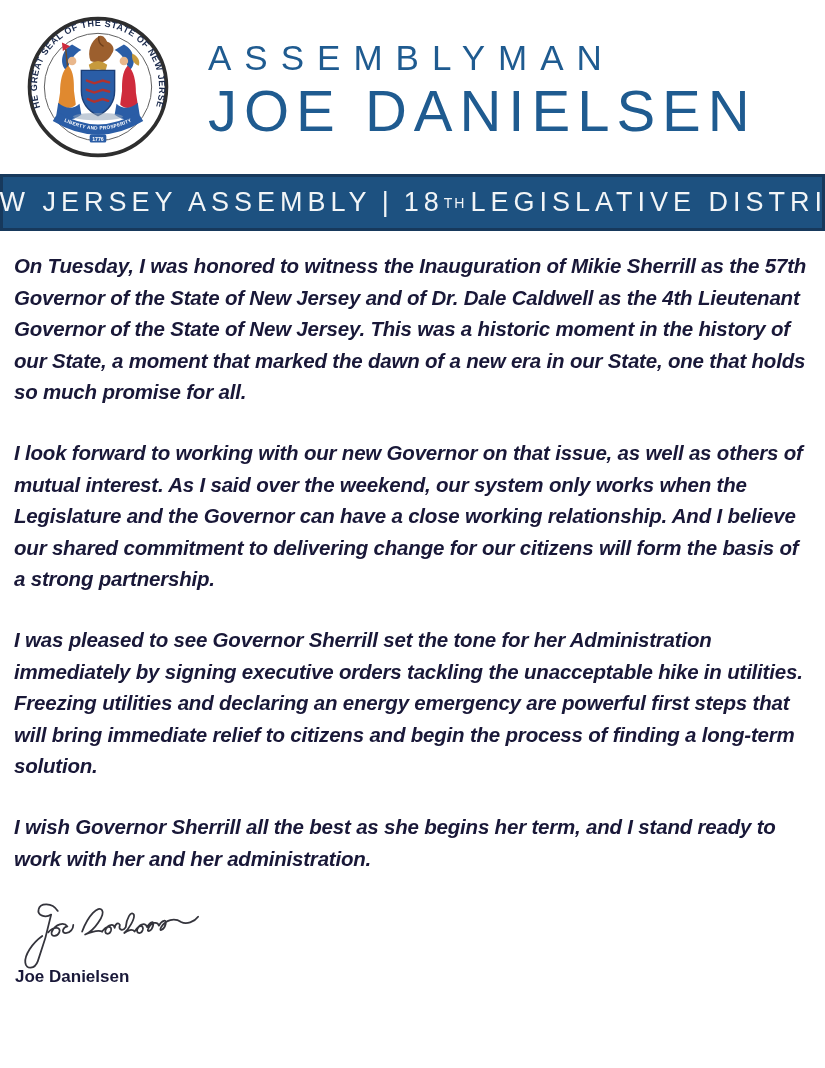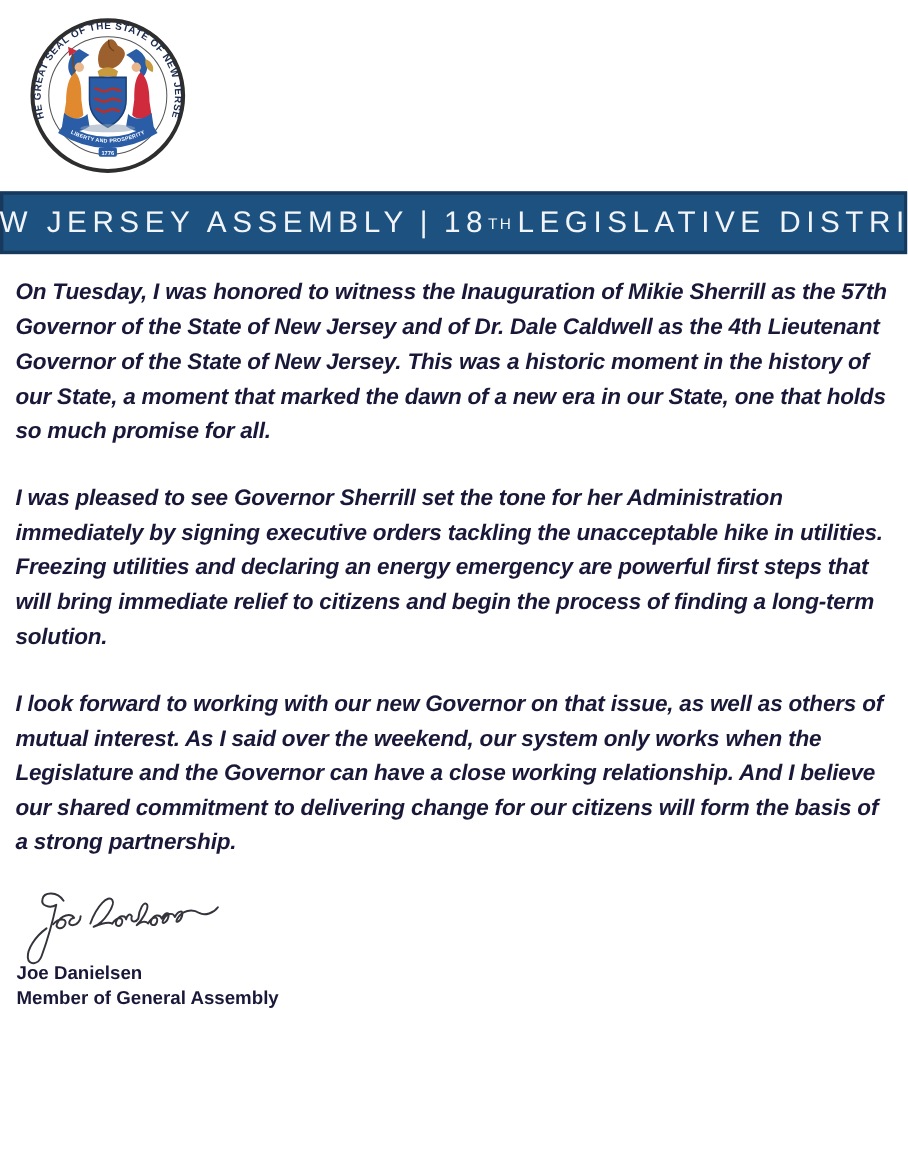--- a/index.html
+++ b/index.html
@@ -104,45 +104,49 @@
       <ellipse cx="80" cy="112" rx="27" ry="4" fill="#8fa3b8" opacity="0.55"></ellipse>
 
       <path d="M34,112 Q 80,140 126,112" fill="none" stroke="#2a5da6" stroke-width="11"></path>
       <text font-family="Liberation Sans, sans-serif" font-size="5.2" font-weight="700" fill="#ffffff" letter-spacing="0.3">
         <textPath href="#mottoPath" startOffset="50%" text-anchor="middle">LIBERTY AND PROSPERITY</textPath>
       </text>
       <rect x="71" y="131" width="18" height="9" rx="2" fill="#2a5da6"></rect>
       <text x="80" y="138" text-anchor="middle" font-family="Liberation Sans, sans-serif" font-size="5.6" font-weight="700" fill="#ffffff">1776</text>
     </svg>
 
+    <div class="header-text">
+      <div class="kicker">ASSEMBLYMAN</div>
+      <div class="big-name">JOE DANIELSEN</div>
+    </div>
   </div>
 
   <div class="banner">
     <span>NEW JERSEY ASSEMBLY</span>
     <span class="sep">|</span>
     <span>18</span>
       <sup>TH</sup>
     <span>LEGISLATIVE DISTRICT</span>
   </div>
 
   <div class="body-text">
     <p>On Tuesday, I was honored to witness the Inauguration of Mikie Sherrill as the 57th Governor of the State of New Jersey and of Dr. Dale Caldwell as the 4th Lieutenant Governor of the State of New Jersey. This was a historic moment in the history of our State, a moment that marked the dawn of a new era in our State, one that holds so much promise for all.</p>
+    <p>I look forward to working with our new Governor on that issue, as well as others of mutual interest. As I said over the weekend, our system only works when the Legislature and the Governor can have a close working relationship. And I believe our shared commitment to delivering change for our citizens will form the basis of a strong partnership.</p>
     <p>I was pleased to see Governor Sherrill set the tone for her Administration immediately by signing executive orders tackling the unacceptable hike in utilities. Freezing utilities and declaring an energy emergency are powerful first steps that will bring immediate relief to citizens and begin the process of finding a long-term solution.</p>
-    <p>I look forward to working with our new Governor on that issue, as well as others of mutual interest. As I said over the weekend, our system only works when the Legislature and the Governor can have a close working relationship. And I believe our shared commitment to delivering change for our citizens will form the basis of a strong partnership.</p>
+    <p>I wish Governor Sherrill all the best as she begins her term, and I stand ready to work with her and her administration.</p>
   </div>
 
   <div class="sig-wrap">
     <svg width="192" height="78" viewBox="0 0 260 100" aria-hidden="true">
       <g fill="none" stroke="#34343c" stroke-width="2.4" stroke-linecap="round" stroke-linejoin="round">
         <path d="M62,16 C54,4 38,5 36,14 C34,22 45,26 53,21 C49,40 43,62 35,84 C31,95 19,96 18,86 C17,76 27,60 41,50"></path>
         <path d="M49,45 C57,36 67,38 64,45 C61,52 51,51 54,44 C59,33 71,31 75,37 C69,38 66,46 73,46 C79,46 83,40 83,35"></path>
         <path d="M95,44 C103,22 117,8 122,15 C126,21 112,43 99,48 C106,45 116,41 122,44"></path>
         <path d="M122,44 C128,35 136,36 134,43 C132,49 124,48 127,41 C130,34 138,33 139,39 C140,33 144,31 146,35 C144,42 150,44 154,38 C155,27 161,15 165,21 C167,26 158,41 152,46 C157,42 163,40 166,44 C172,34 179,35 177,42 C175,48 167,47 170,40 C173,33 181,32 183,38 C187,30 193,29 191,36 C189,44 181,46 185,39 C189,31 197,30 199,36 C203,28 210,27 208,34 C206,42 198,45 202,38 C208,28 220,25 229,31 C236,35 247,31 252,24"></path>
       </g>
     </svg>
   </div>
 
   <div class="footer">
     <div>Joe Danielsen</div>
-    <div>Member of General Assembly</div>
   </div>
 
 </div>
 
 </body></html>

